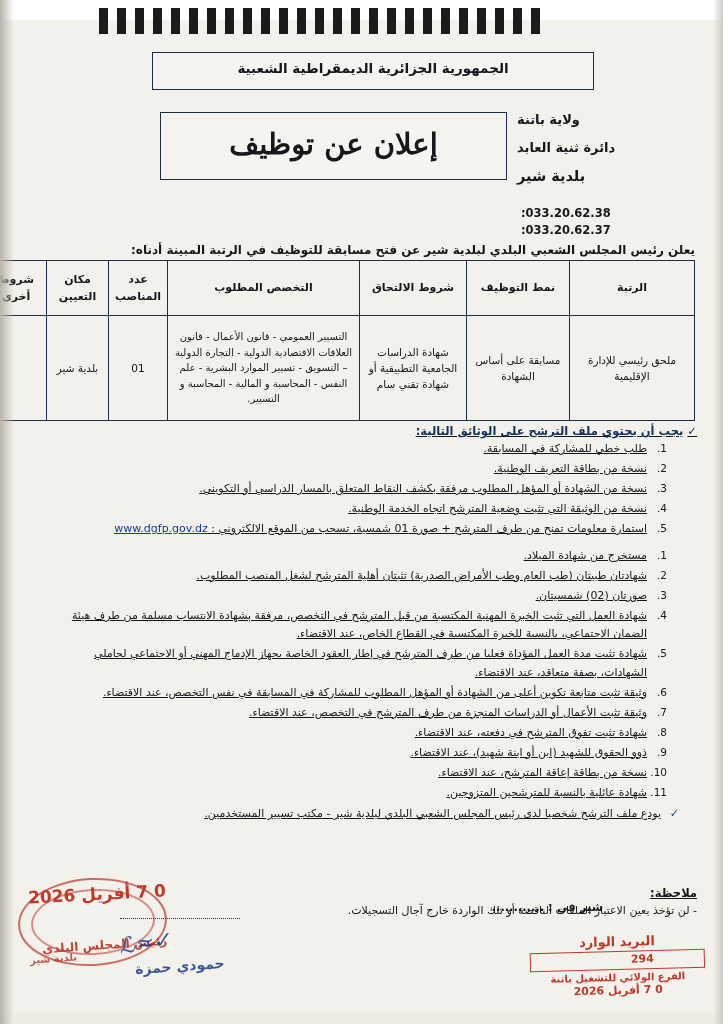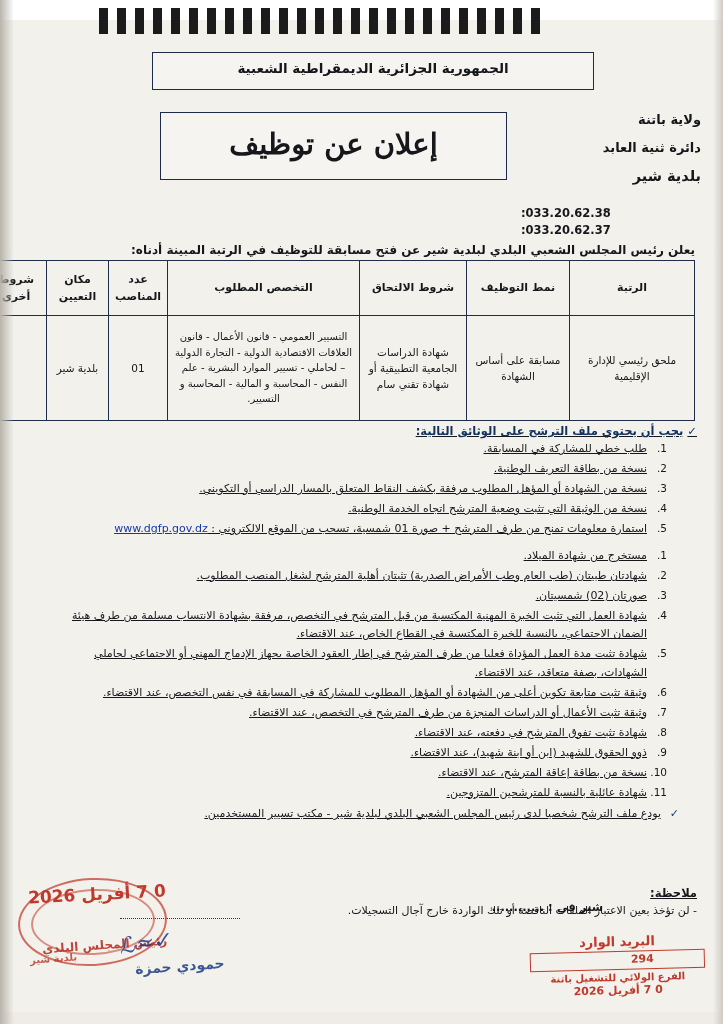--- a/index.html
+++ b/index.html
@@ -88,21 +88,21 @@
     right: 22px;
     top: 112px;
     width: 190px;
     text-align: left;
     direction: rtl;
   }
   .right-meta div {
     font-size: 13px;
     font-weight: 700;
     margin-bottom: 13px;
-    text-align: right;
+    text-align: left;
     padding-left: 6px;
   }
   .right-meta div.b {
     font-size: 14.5px;
   }
   .phones {
     position:absolute;
     right: 22px;
     top: 205px;
     width: 180px;
@@ -425,21 +425,21 @@
         <th class="col-num">عدد المناصب</th>
         <th class="col-place">مكان التعيين</th>
         <th class="col-other">شروط أخرى</th>
       </tr>
     </thead>
     <tbody>
       <tr>
         <td>ملحق رئيسي للإدارة الإقليمية</td>
         <td>مسابقة على أساس الشهادة</td>
         <td>شهادة الدراسات الجامعية التطبيقية أو شهادة تقني سام</td>
-        <td class="spec-cell">التسيير العمومي - قانون الأعمال - قانون العلاقات الاقتصادية الدولية - التجارة الدولية – لحاملي - تسيير الموارد البشرية - علم النفس - المحاسبة و المالية - المحاسبة و التسيير.</td>
+        <td class="spec-cell">التسيير العمومي - قانون الأعمال - قانون العلاقات الاقتصادية الدولية - التجارة الدولية – التسويق - تسيير الموارد البشرية - علم النفس - المحاسبة و المالية - المحاسبة و التسيير.</td>
         <td>01</td>
         <td>بلدية شير</td>
         <td></td>
       </tr>
     </tbody>
   </table>
 
   <div class="sec" style="top: 424px;">
     <div class="sec-head">
       <span class="chk">✓</span><span>يجب أن يحتوي ملف الترشح على الوثائق التالية:</span>

